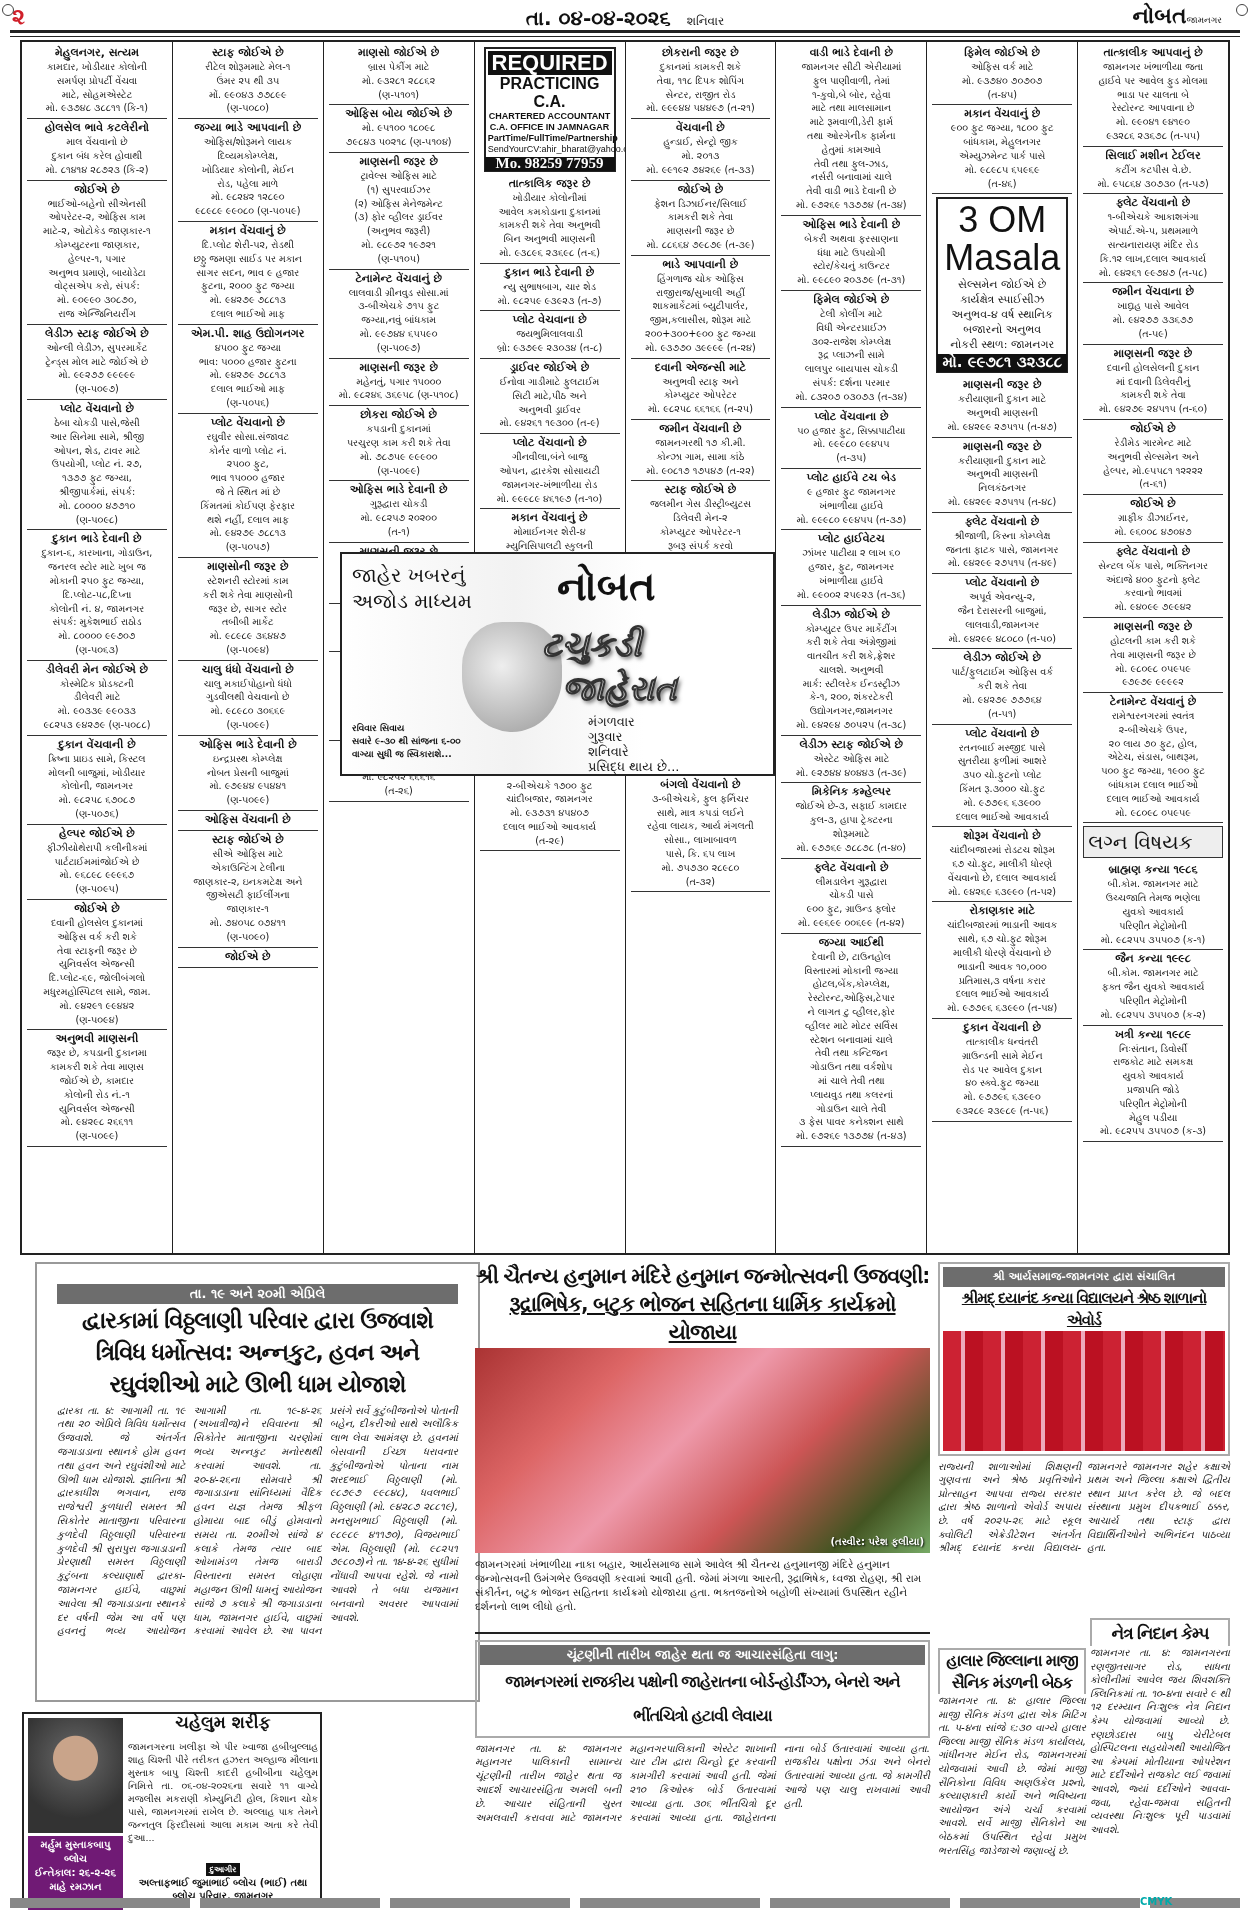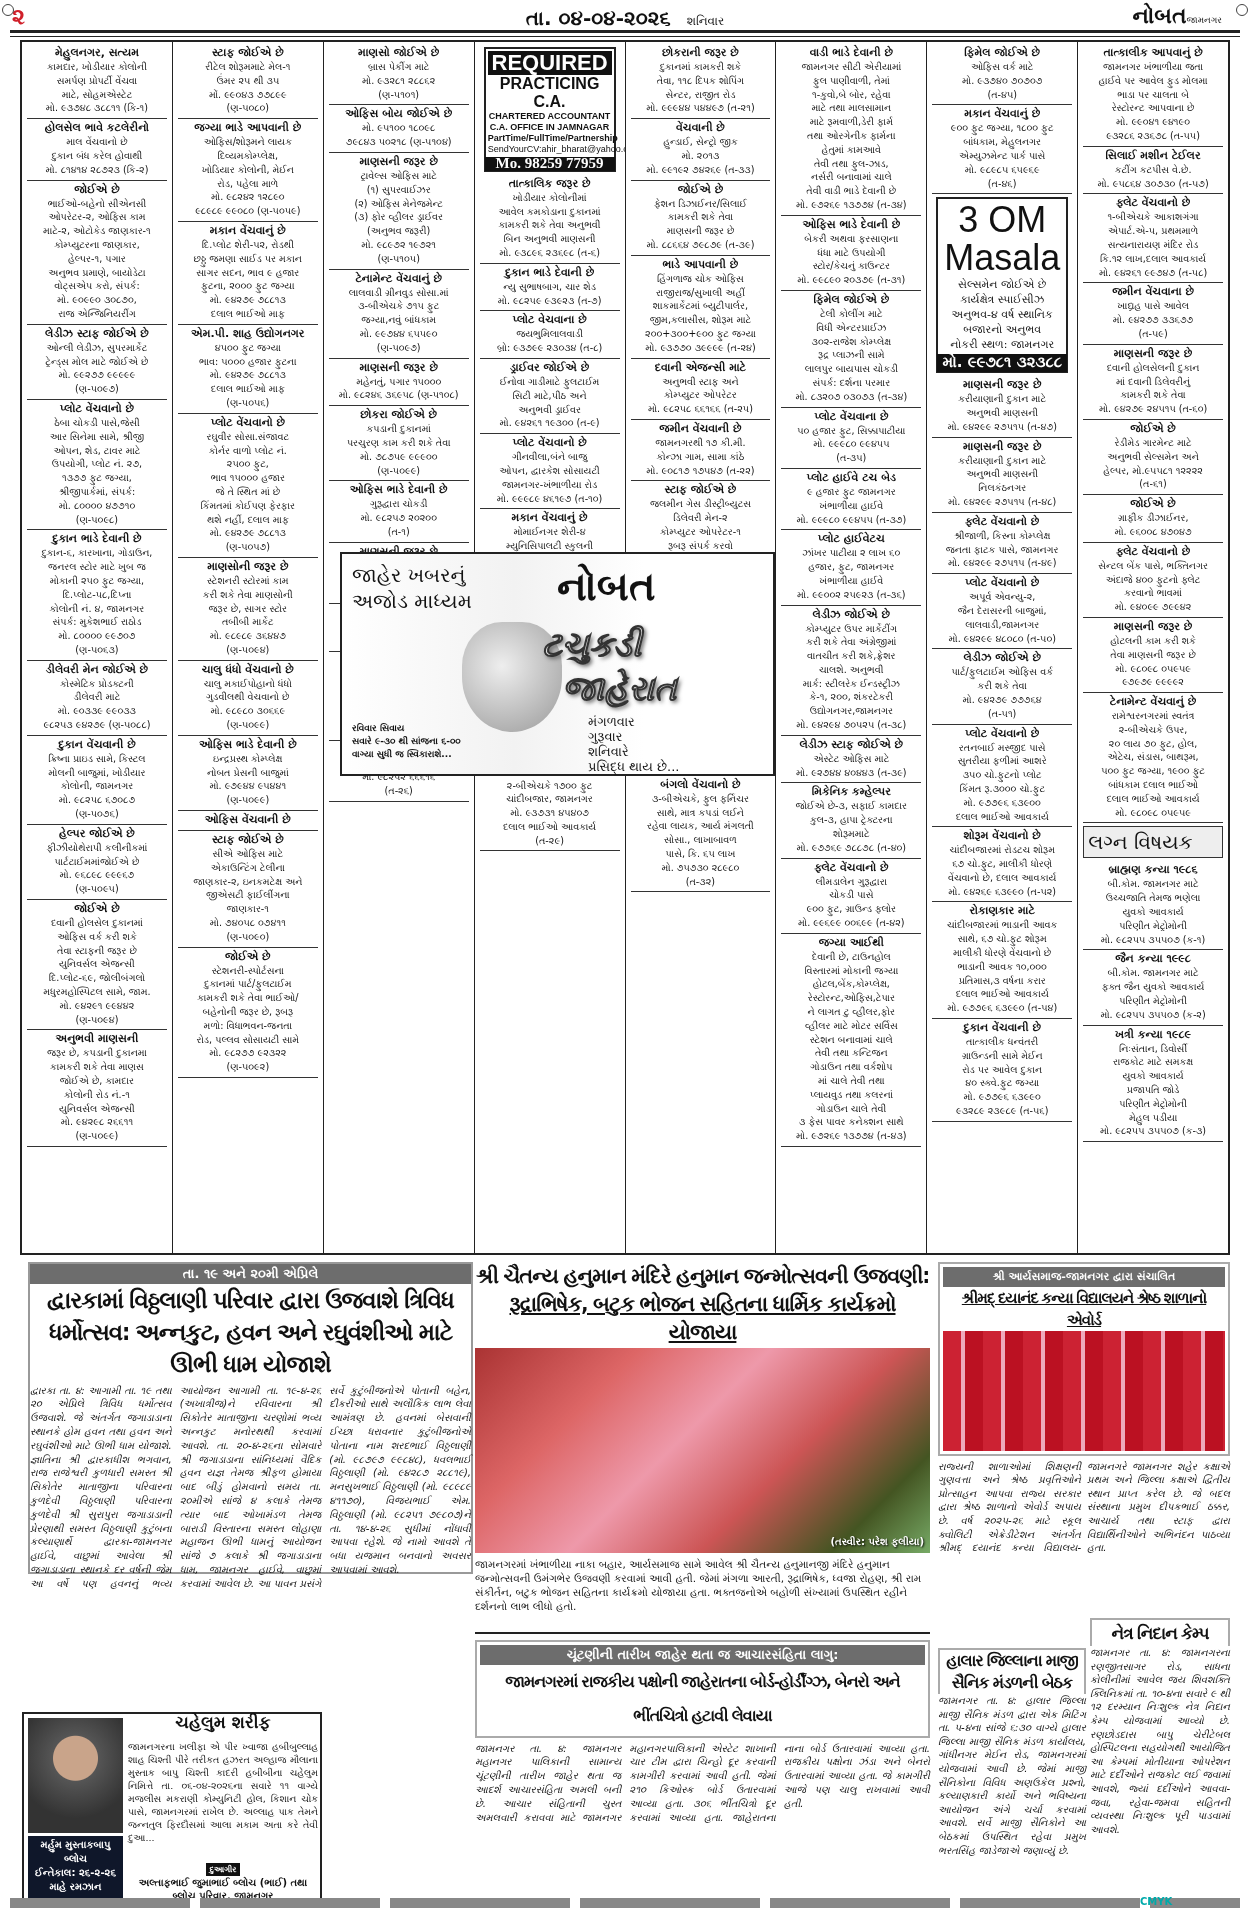--- a/index.html
+++ b/index.html
@@ -35,21 +35,21 @@
 .lagna{border:1px solid #333;background:#eee;font-size:20px;line-height:22px;padding:4px;text-align:left;margin:3px 0}
 .news{position:absolute;top:1262px;font-size:10px;line-height:13.6px}
 .kicker{background:#6d6d6d;color:#fff;text-align:center;font-weight:bold;font-size:13px;padding:3px}
 .headline{font-family:"DejaVu Sans Condensed","DejaVu Sans",sans-serif;font-weight:bold;font-size:23px;line-height:32px;text-align:center;letter-spacing:-1px}
 .bodycols{column-count:3;column-gap:8px;font-style:italic;text-align:justify;margin-top:4px;font-size:10px;line-height:13.8px}
 .photo{background:linear-gradient(135deg,#a33 0%,#d66 25%,#e9a 45%,#c55 65%,#452 85%,#7a6 100%);position:relative}
 .photo .cap{position:absolute;right:6px;bottom:4px;color:#fff;font-weight:bold;font-size:10px;text-shadow:1px 1px 2px #000}
 .photo2{background:repeating-linear-gradient(90deg,#c23 0 18px,#eab 18px 22px,#b12 22px 40px);}
 .obit{position:absolute;left:22px;top:1712px;width:300px;height:190px;border:2px solid #222;font-size:9.5px;line-height:13px}
 .obit .pic{position:absolute;left:4px;top:4px;width:95px;height:115px;background:radial-gradient(circle at 50% 35%,#c9a48a 0 22px,#555 23px,#333 60px)}
-.obit .name{position:absolute;left:4px;top:122px;width:95px;height:62px;background:#0f172a;color:#fff;text-align:center;font-weight:bold;font-size:10px;line-height:14px;padding-top:2px}
+.obit .name{position:absolute;left:4px;top:122px;width:95px;height:74px;background:#701a75;color:#fff;text-align:center;font-weight:bold;font-size:10px;line-height:14px;padding-top:2px}
 .obit .title{position:absolute;left:104px;top:2px;width:190px;text-align:center;font-size:17px;font-weight:bold}
 .obit .body{position:absolute;left:104px;top:26px;width:190px;text-align:justify}
 .obit .from{position:absolute;left:104px;top:148px;width:190px;text-align:center;font-weight:bold;font-size:10px}
 .obit .lbl{display:inline-block;background:#111;color:#fff;padding:0 4px;font-size:8px}
 .footer{position:absolute;left:10px;right:10px;top:1898px;height:10px;background:repeating-linear-gradient(90deg,#888 0 180px,#fff 180px 190px)}
 .reg{position:absolute;width:12px;height:12px;border:1px solid #444;border-radius:50%}
 </style>
 </head>
 <body>
 
@@ -240,28 +240,20 @@
         <p>સીએ ઓફિસ માટે
 એકાઉન્ટિંગ ટેલીના
 જાણકાર-૨, ઇનકમટેક્ષ અને
 જીએસટી ફાઈલીંગના
 જાણકાર-૧
 મો. ૭૪૦૫૮ ૦૭૪૧૧
 (ણ-૫૦૯૦)</p>
       </div>
       <div class="ad">
         <h4>જોઈએ છે</h4>
-        <p>સ્ટેશનરી-સ્પોર્ટસના
-દુકાનમાં પાર્ટ/ફુલટાઈમ
-કામકરી શકે તેવા ભાઈઓ/
-બહેનોની જરૂર છે, રૂબરૂ
-મળો: વિધાભવન-જનતા
-રોડ, પલ્લવ સોસાયટી સામે
-મો. ૯૮૨૭૭ ૯૨૩૨૨
-(ણ-૫૦૯૨)</p>
       </div>
     </div>
     <div class="col">
       <div class="ad">
         <h4>માણસો જોઈએ છે</h4>
         <p>બ્રાસ પેકીંગ માટે
 મો. ૯૩૨૮૧ ૨૮૮૬૨
 (ણ-૫૧૦૧)</p>
       </div>
       <div class="ad">
@@ -792,21 +784,21 @@
     </div>
   <div class="days" style="white-space:pre-line">મંગળવાર
 ગુરૂવાર
 શનિવારે
 પ્રસિદ્ધ થાય છે...</div>
   <div class="hours" style="white-space:pre-line">રવિવાર સિવાય
 સવારે ૯-૩૦ થી સાંજના ૬-૦૦
 વાગ્યા સુધી જ સ્વિકારાશે...</div>
 </div>
 
-<div class="news" style="left:28px;width:445px;border:2px solid #999;padding:0;height:312px">
+<div class="news" style="left:35px;width:445px;border:2px solid #999;padding:20px;height:440px">
   <div class="kicker">તા. ૧૯ અને ૨૦મી એપ્રિલે</div>
   <div class="headline">દ્વારકામાં વિઠ્ઠલાણી પરિવાર દ્વારા ઉજવાશે ત્રિવિધ ધર્મોત્સવ: અન્નકુટ, હવન અને રઘુવંશીઓ માટે ઊભી ધામ યોજાશે</div>
   <div class="bodycols">દ્વારકા તા. ૪: આગામી તા. ૧૯ તથા ૨૦ એપ્રિલે ત્રિવિધ ધર્મોત્સવ ઉજવાશે. જે અંતર્ગત જગાડાડાના સ્થાનકે હોમ હવન તથા હવન અને રઘુવંશીઓ માટે ઊભી ધામ યોજાશે. જ્ઞાતિના શ્રી દ્વારકાધીશ ભગવાન, રાજ રાજેશ્વરી કુળધારી સમસ્ત શ્રી સિકોતેર માતાજીના પરિવારના કુળદેવી વિઠ્ઠલાણી પરિવારના કુળદેવી શ્રી સુરાપુરા જગાડાડાની પ્રેરણાથી સમસ્ત વિઠ્ઠલાણી કુટુંબના કલ્યાણાર્થે દ્વારકા-જામનગર હાઈવે, વાછુમાં આવેલા શ્રી જગાડાડાના સ્થાનકે દર વર્ષની જેમ આ વર્ષે પણ હવનનું ભવ્ય આયોજન આગામી તા. ૧૯-૪-૨૬ (અખાત્રીજ)ને રવિવારના શ્રી સિકોતેર માતાજીના ચરણોમાં ભવ્ય અન્નકુટ મનોરથથી કરવામાં આવશે. તા. ૨૦-૪-૨૬ના સોમવારે શ્રી જગાડાડાના સાંનિધ્યમાં વૈદિક હવન યજ્ઞ તેમજ શ્રીફળ હોમાયા બાદ બીડું હોમવાનો સમય તા. ૨૦મીએ સાંજે ૪ કલાકે તેમજ ત્યાર બાદ ઓખામંડળ તેમજ બારાડી વિસ્તારના સમસ્ત લોહાણા મહાજન ઊભી ધામનું આયોજન સાંજે ૭ કલાકે શ્રી જગાડાડાના ધામ, જામનગર હાઈવે, વાછુમાં કરવામાં આવેલ છે. આ પાવન પ્રસંગે સર્વે કુટુંબીજનોએ પોતાની બહેન, દીકરીઓ સાથે અલૌકિક લાભ લેવા આમંત્રણ છે. હવનમાં બેસવાની ઈચ્છા ધરાવનાર કુટુંબીજનોએ પોતાના નામ શરદભાઈ વિઠ્ઠલાણી (મો. ૯૮૭૯૭ ૯૯૮૪૮), ધવલભાઈ વિઠ્ઠલાણી (મો. ૯૪૨૮૭ ૨૮૮૧૯), મનસુખભાઈ વિઠ્ઠલાણી (મો. ૯૮૯૮૯ ૪૧૧૭૦), વિજયભાઈ એમ. વિઠ્ઠલાણી (મો. ૯૮૨૫૧ ૭૯૮૦૭)ને તા. ૧૪-૪-૨૬ સુધીમાં નોંધાવી આપવા રહેશે. જે નામો આવશે તે બધા યજમાન બનવાનો અવસર આપવામાં આવશે.</div>
 </div>
 
 <div class="news" style="left:475px;width:455px;height:355px">
   <div class="headline" style="font-size:21px;line-height:28px">શ્રી ચૈતન્ય હનુમાન મંદિરે હનુમાન જન્મોત્સવની ઉજવણી:</div>
   <div class="headline" style="font-size:21px;line-height:28px;text-decoration:underline">રૂદ્રાભિષેક, બટુક ભોજન સહિતના ધાર્મિક કાર્યક્રમો યોજાયા</div>
   <div class="photo" style="height:205px;margin-top:2px">
     <span class="cap">(તસ્વીર: પરેશ ફલીયા)</span>

